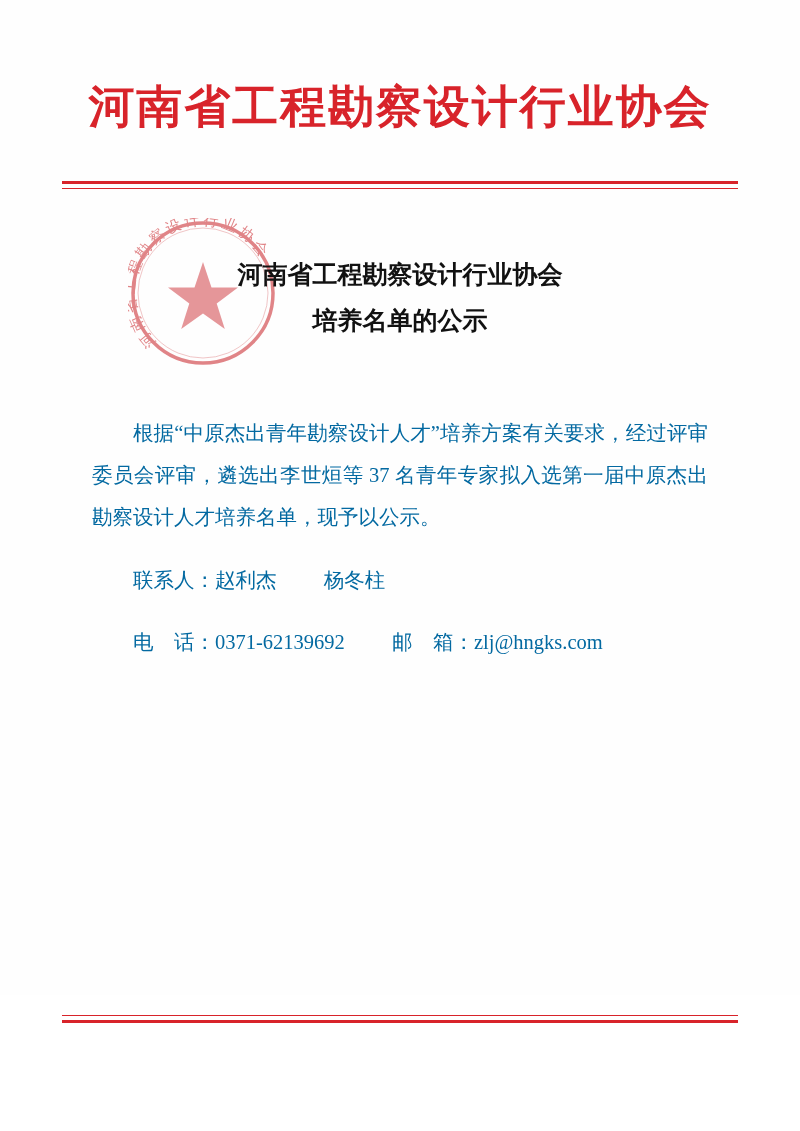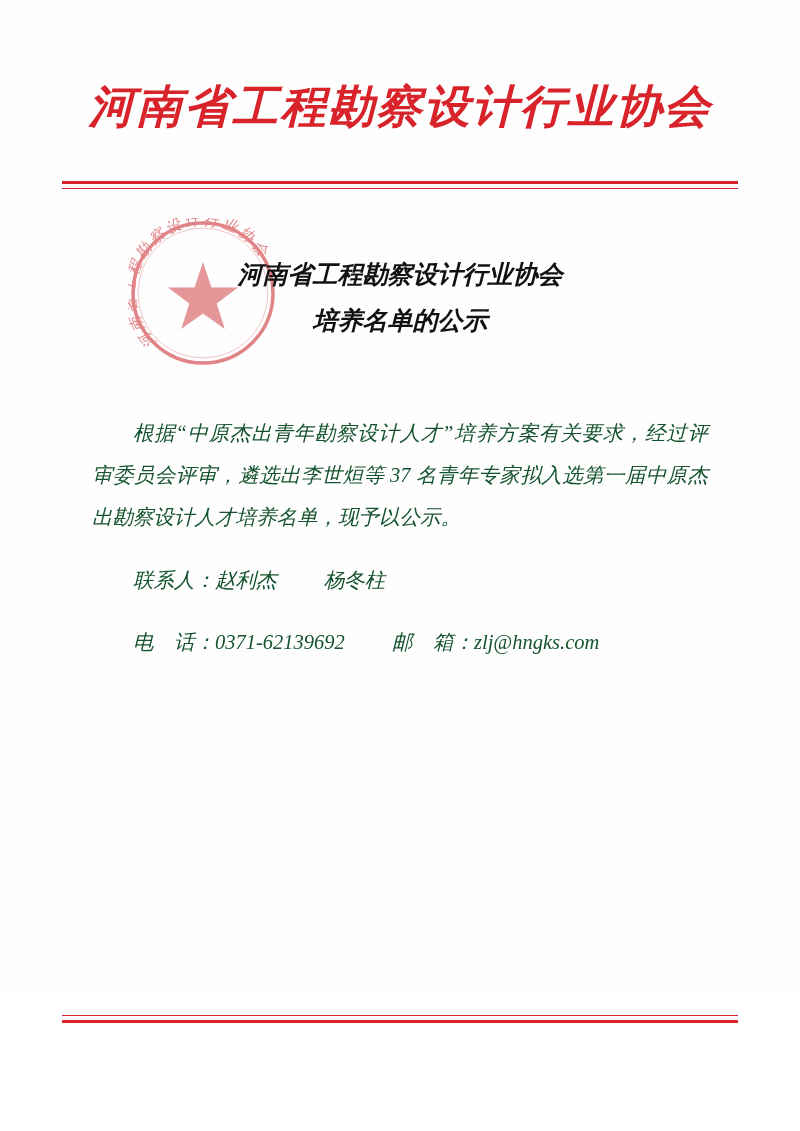--- a/index.html
+++ b/index.html
@@ -14,21 +14,20 @@
     color: #1a1a1a;
     overflow: hidden;
     position: relative;
   }
   .page {
     position: relative;
     width: 800px;
     height: 995px;
     box-sizing: border-box;
     background: #fefefe;
-    font-style: italic;
   }
 
   
   .letterhead {
     position: absolute;
     top: 82px;
     left: 0;
     width: 800px;
     text-align: center;
   }
@@ -88,21 +87,21 @@
     white-space: nowrap;
   }
 
   .body-text {
     position: absolute;
     top: 412px;
     left: 92px;
     width: 616px;
     font-size: 20.5px;
     line-height: 42px;
-    color: #14532d;
+    color: #0369a1;
     text-align: justify;
   }
   .para {
     text-indent: 2em;
     margin: 0 0 0 0;
   }
   .para + .para {
     margin-top: 0;
   }
   .contact-line {

